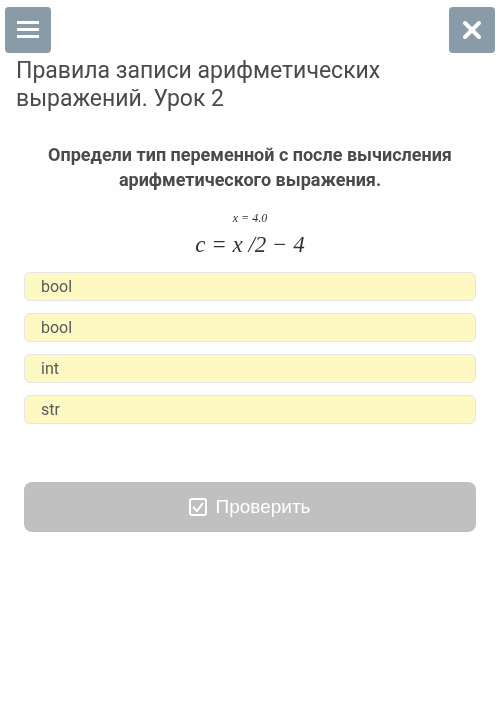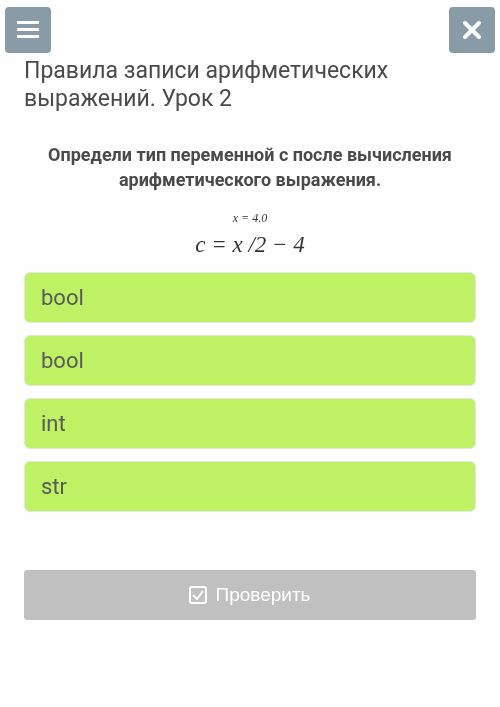--- a/index.html
+++ b/index.html
@@ -27,21 +27,21 @@
       border-radius: 4px;
       display: flex;
       align-items: center;
       justify-content: center;
       cursor: pointer;
     }
     .menu-btn svg, .close-btn svg {
       fill: white;
     }
     .page-title {
-      padding: 6px 24px 0 24px;
+      padding: 6px 24px 0 16px;
       font-size: 23px;
       font-weight: 400;
       color: #4a4a4a;
       line-height: 1.2;
       margin-top: -2px;
     }
     .question-section {
       padding: 30px 24px 0 24px;
       text-align: center;
     }
@@ -68,36 +68,36 @@
       font-style: italic;
       font-family: Georgia, "Times New Roman", serif;
       color: #333;
     }
     .options {
       padding: 6px 24px;
     }
     .option {
       border: 1px solid #e5e5e5;
       border-radius: 6px;
-      padding: 12px 16px;
+      padding: 4px 16px;
       margin-bottom: 12px;
-      font-size: 22px;
+      font-size: 16px;
       color: #5a5a5a;
       cursor: pointer;
-      background: #bef264;
+      background: #fef9c3;
     }
     .footer {
       padding: 40px 24px 0 24px;
     }
     .check-btn {
       width: 100%;
       background: #c0c0c0;
       color: white;
       border: none;
-      border-radius: 3px;
+      border-radius: 8px;
       padding: 14px 0;
       font-size: 19px;
       display: flex;
       align-items: center;
       justify-content: center;
       gap: 8px;
       cursor: pointer;
     }
     .check-btn svg {
       fill: none;

